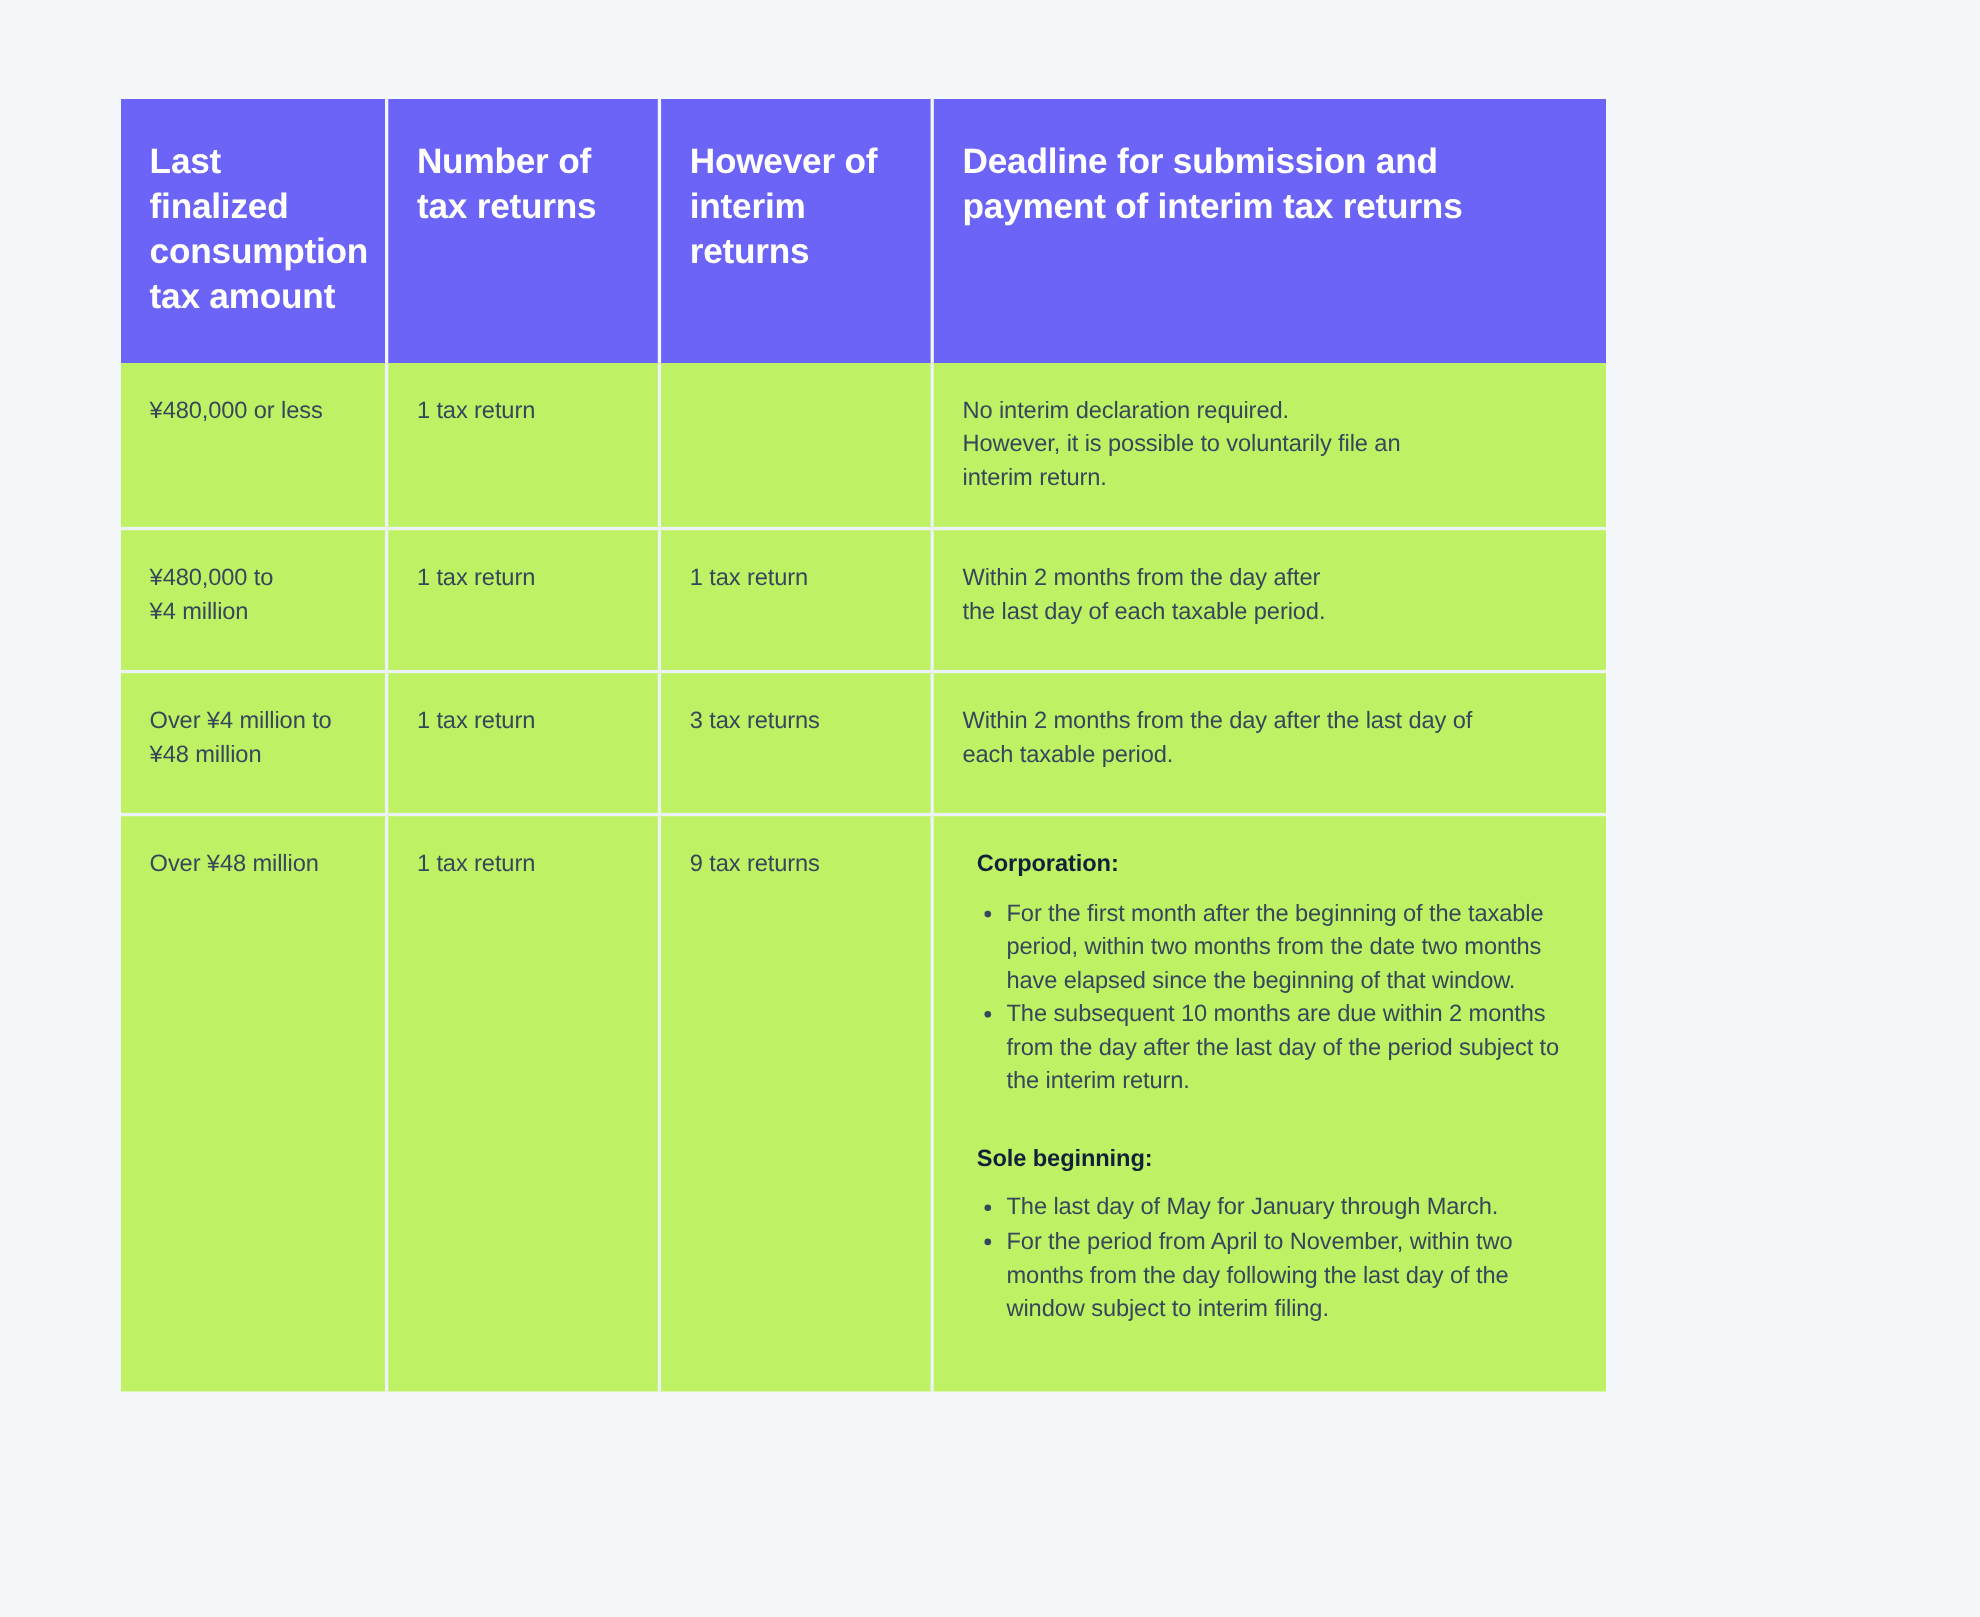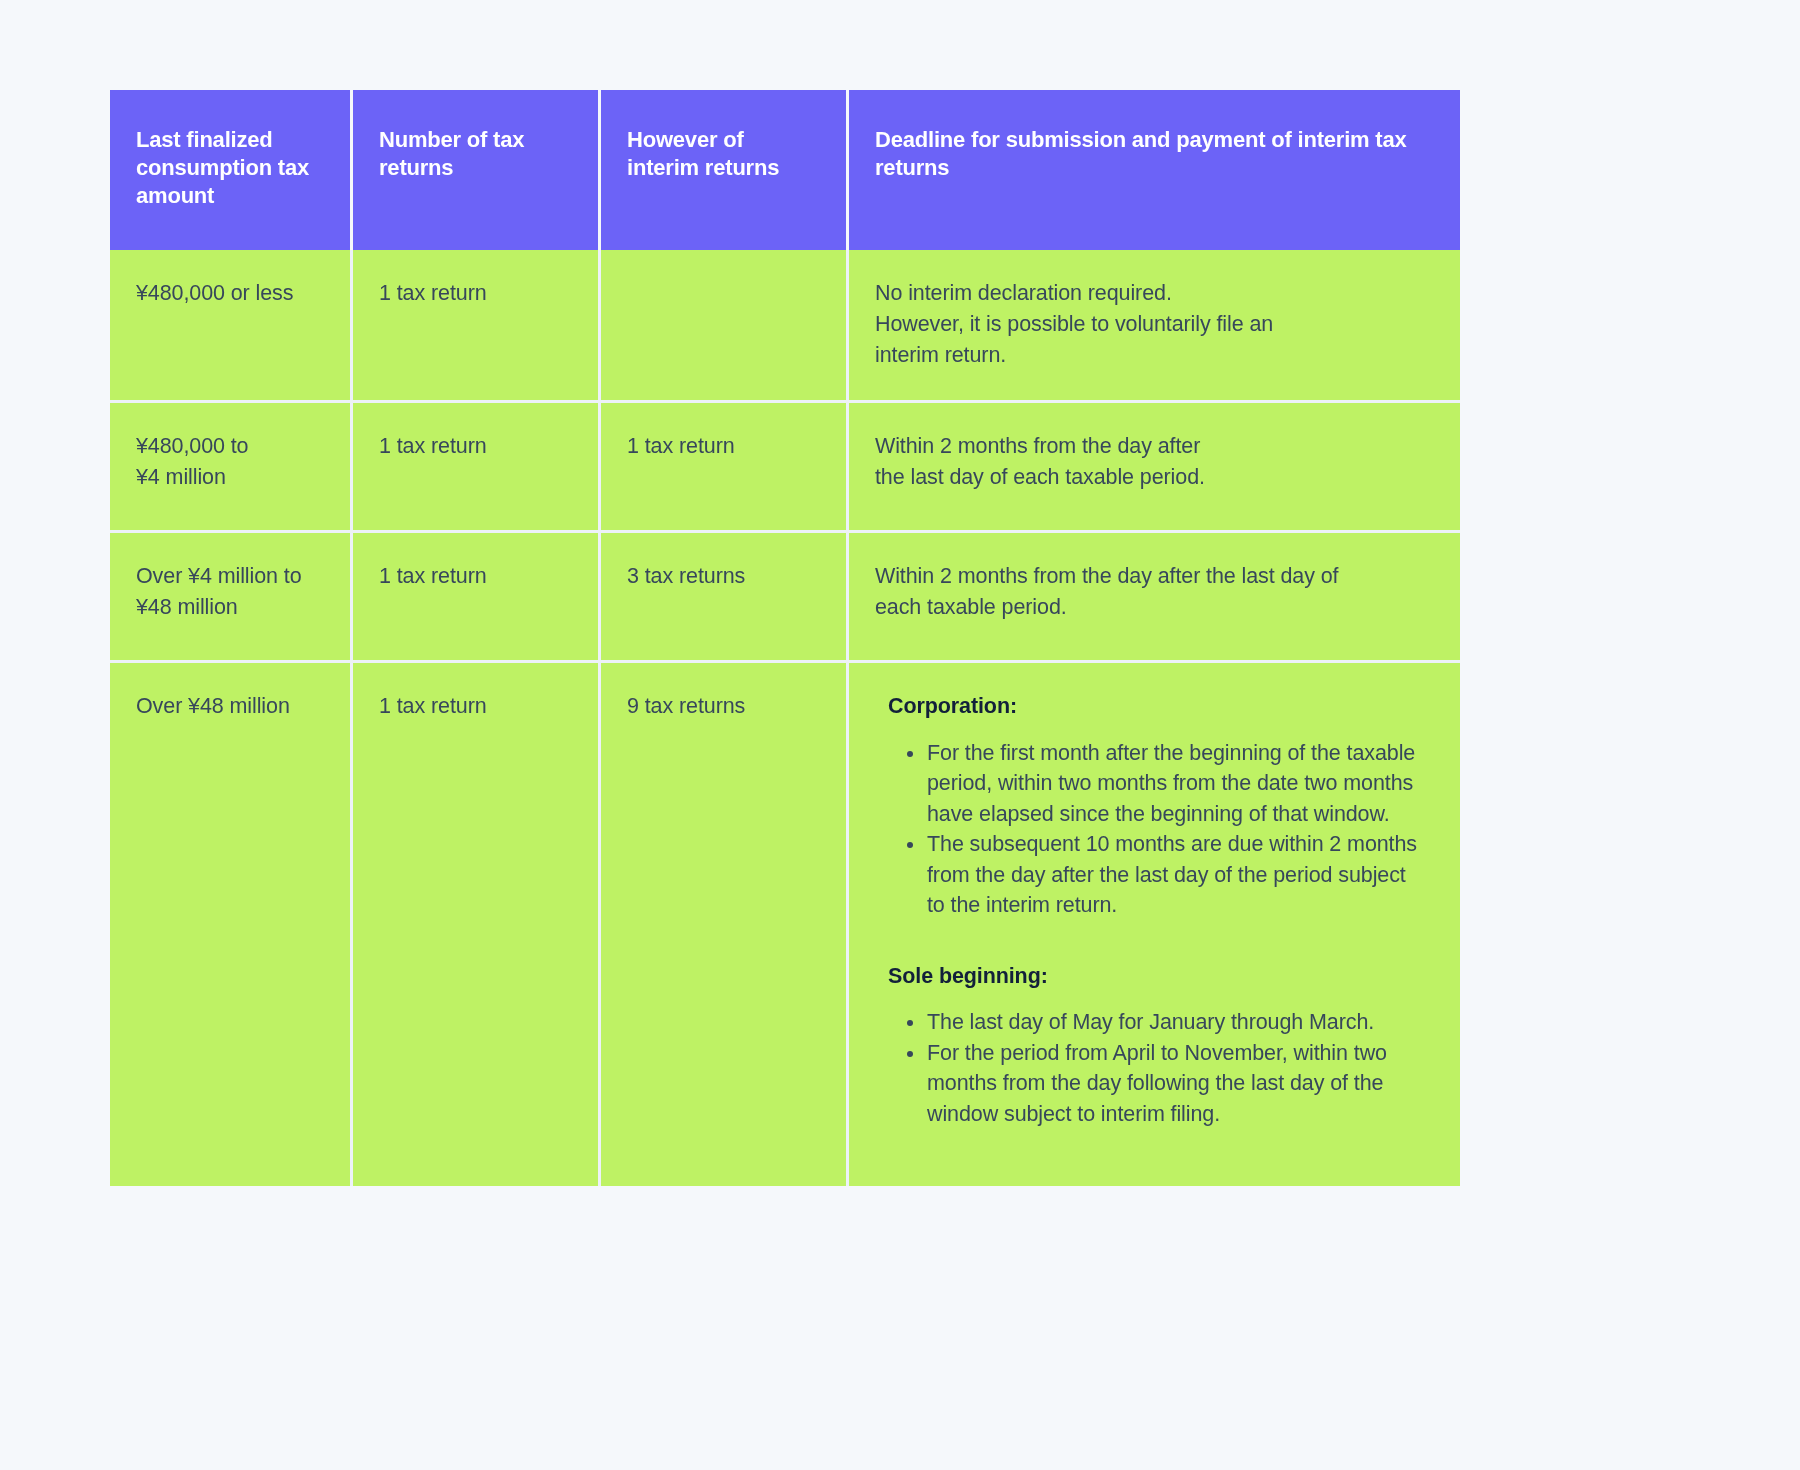--- a/index.html
+++ b/index.html
@@ -39,21 +39,21 @@
   table.tax-table col.c1 { width: 243px; }
   table.tax-table col.c2 { width: 248px; }
   table.tax-table col.c3 { width: 248px; }
   table.tax-table col.c4 { width: 611px; }
 
   thead th {
     background: #6c63f7;
     color: #ffffff;
     text-align: left;
     vertical-align: top;
-    font-size: 22px;
+    font-size: 32px;
     font-weight: bold;
     line-height: 1.28;
     padding: 36px 26px 40px 26px;
     box-sizing: border-box;
     border-right: 3px solid #f5f8fb;
     letter-spacing: -0.2px;
   }
   thead th:last-child {
     border-right: none;
   }
@@ -88,21 +88,21 @@
     font-weight: bold;
     color: #12203a;
     display: block;
     margin: 0 0 14px 13px;
   }
   .sect-title.second {
     margin-top: 40px;
   }
 
   ul.bullets {
-    margin: 16px;
+    margin: 4px;
     padding: 0 0 0 36px;
     list-style: none;
   }
   ul.bullets li {
     position: relative;
     margin: 0 0 0 0;
     padding: 0 0 0 0;
     line-height: 1.42;
   }
   ul.bullets li + li {

